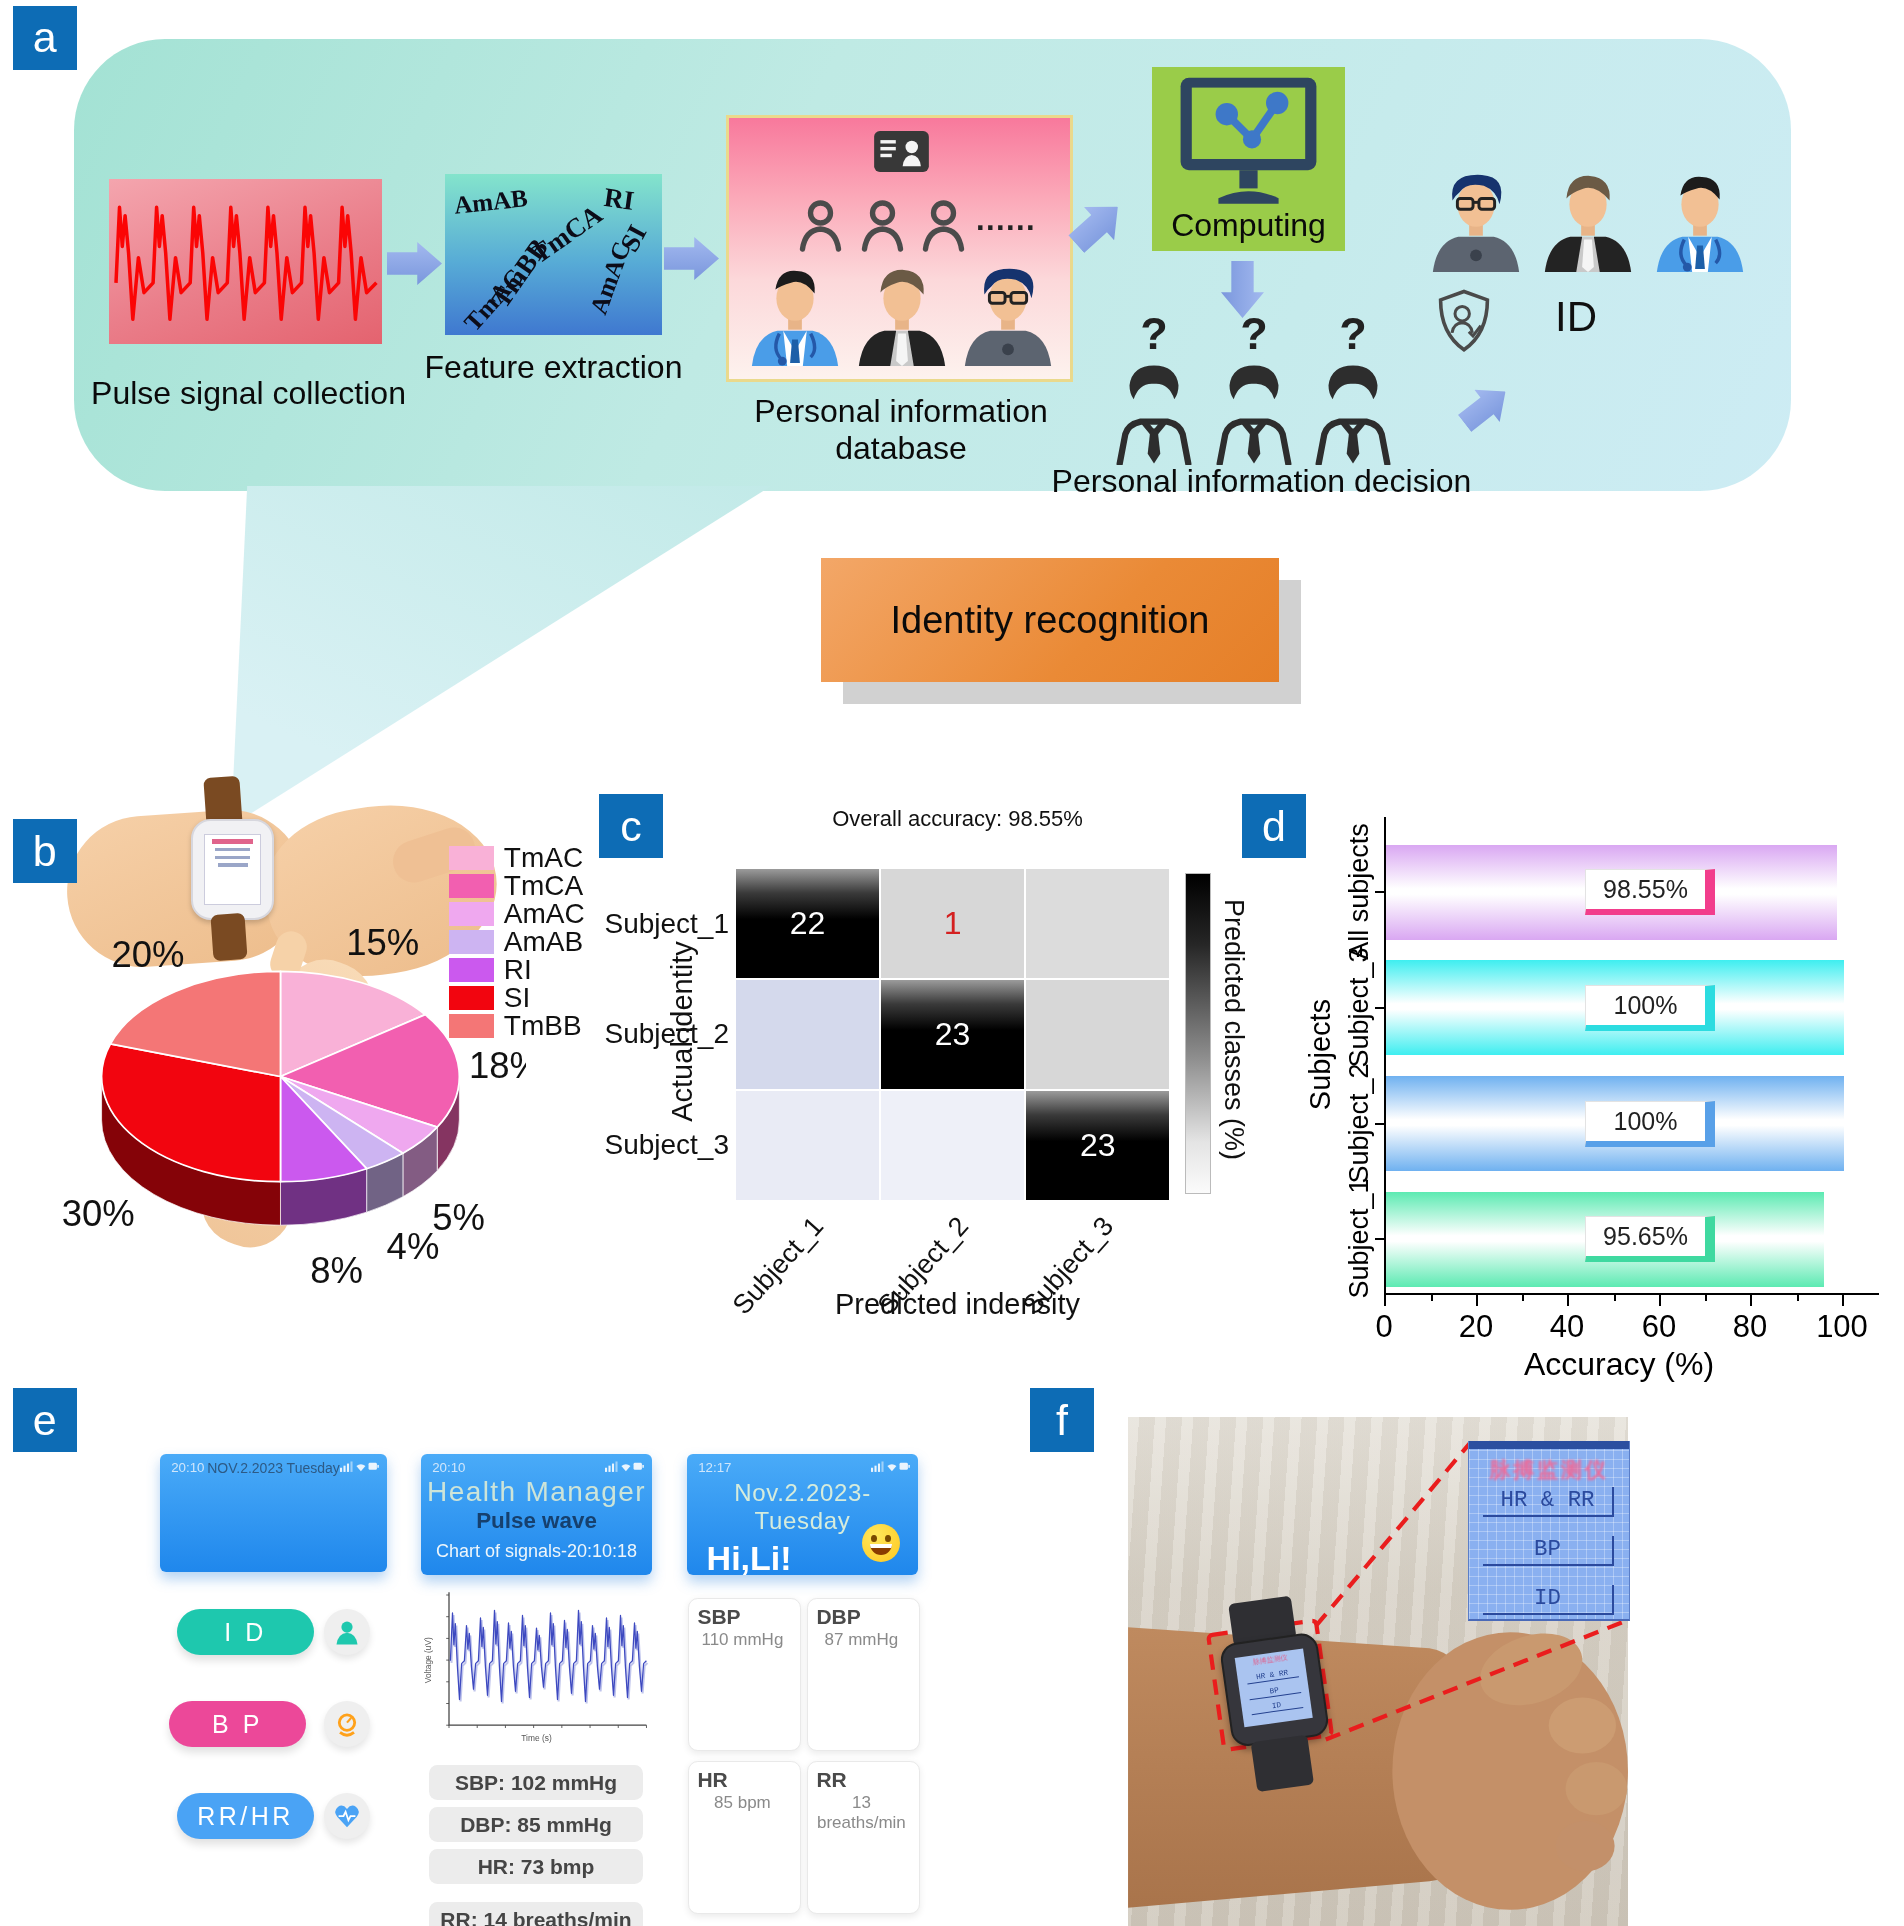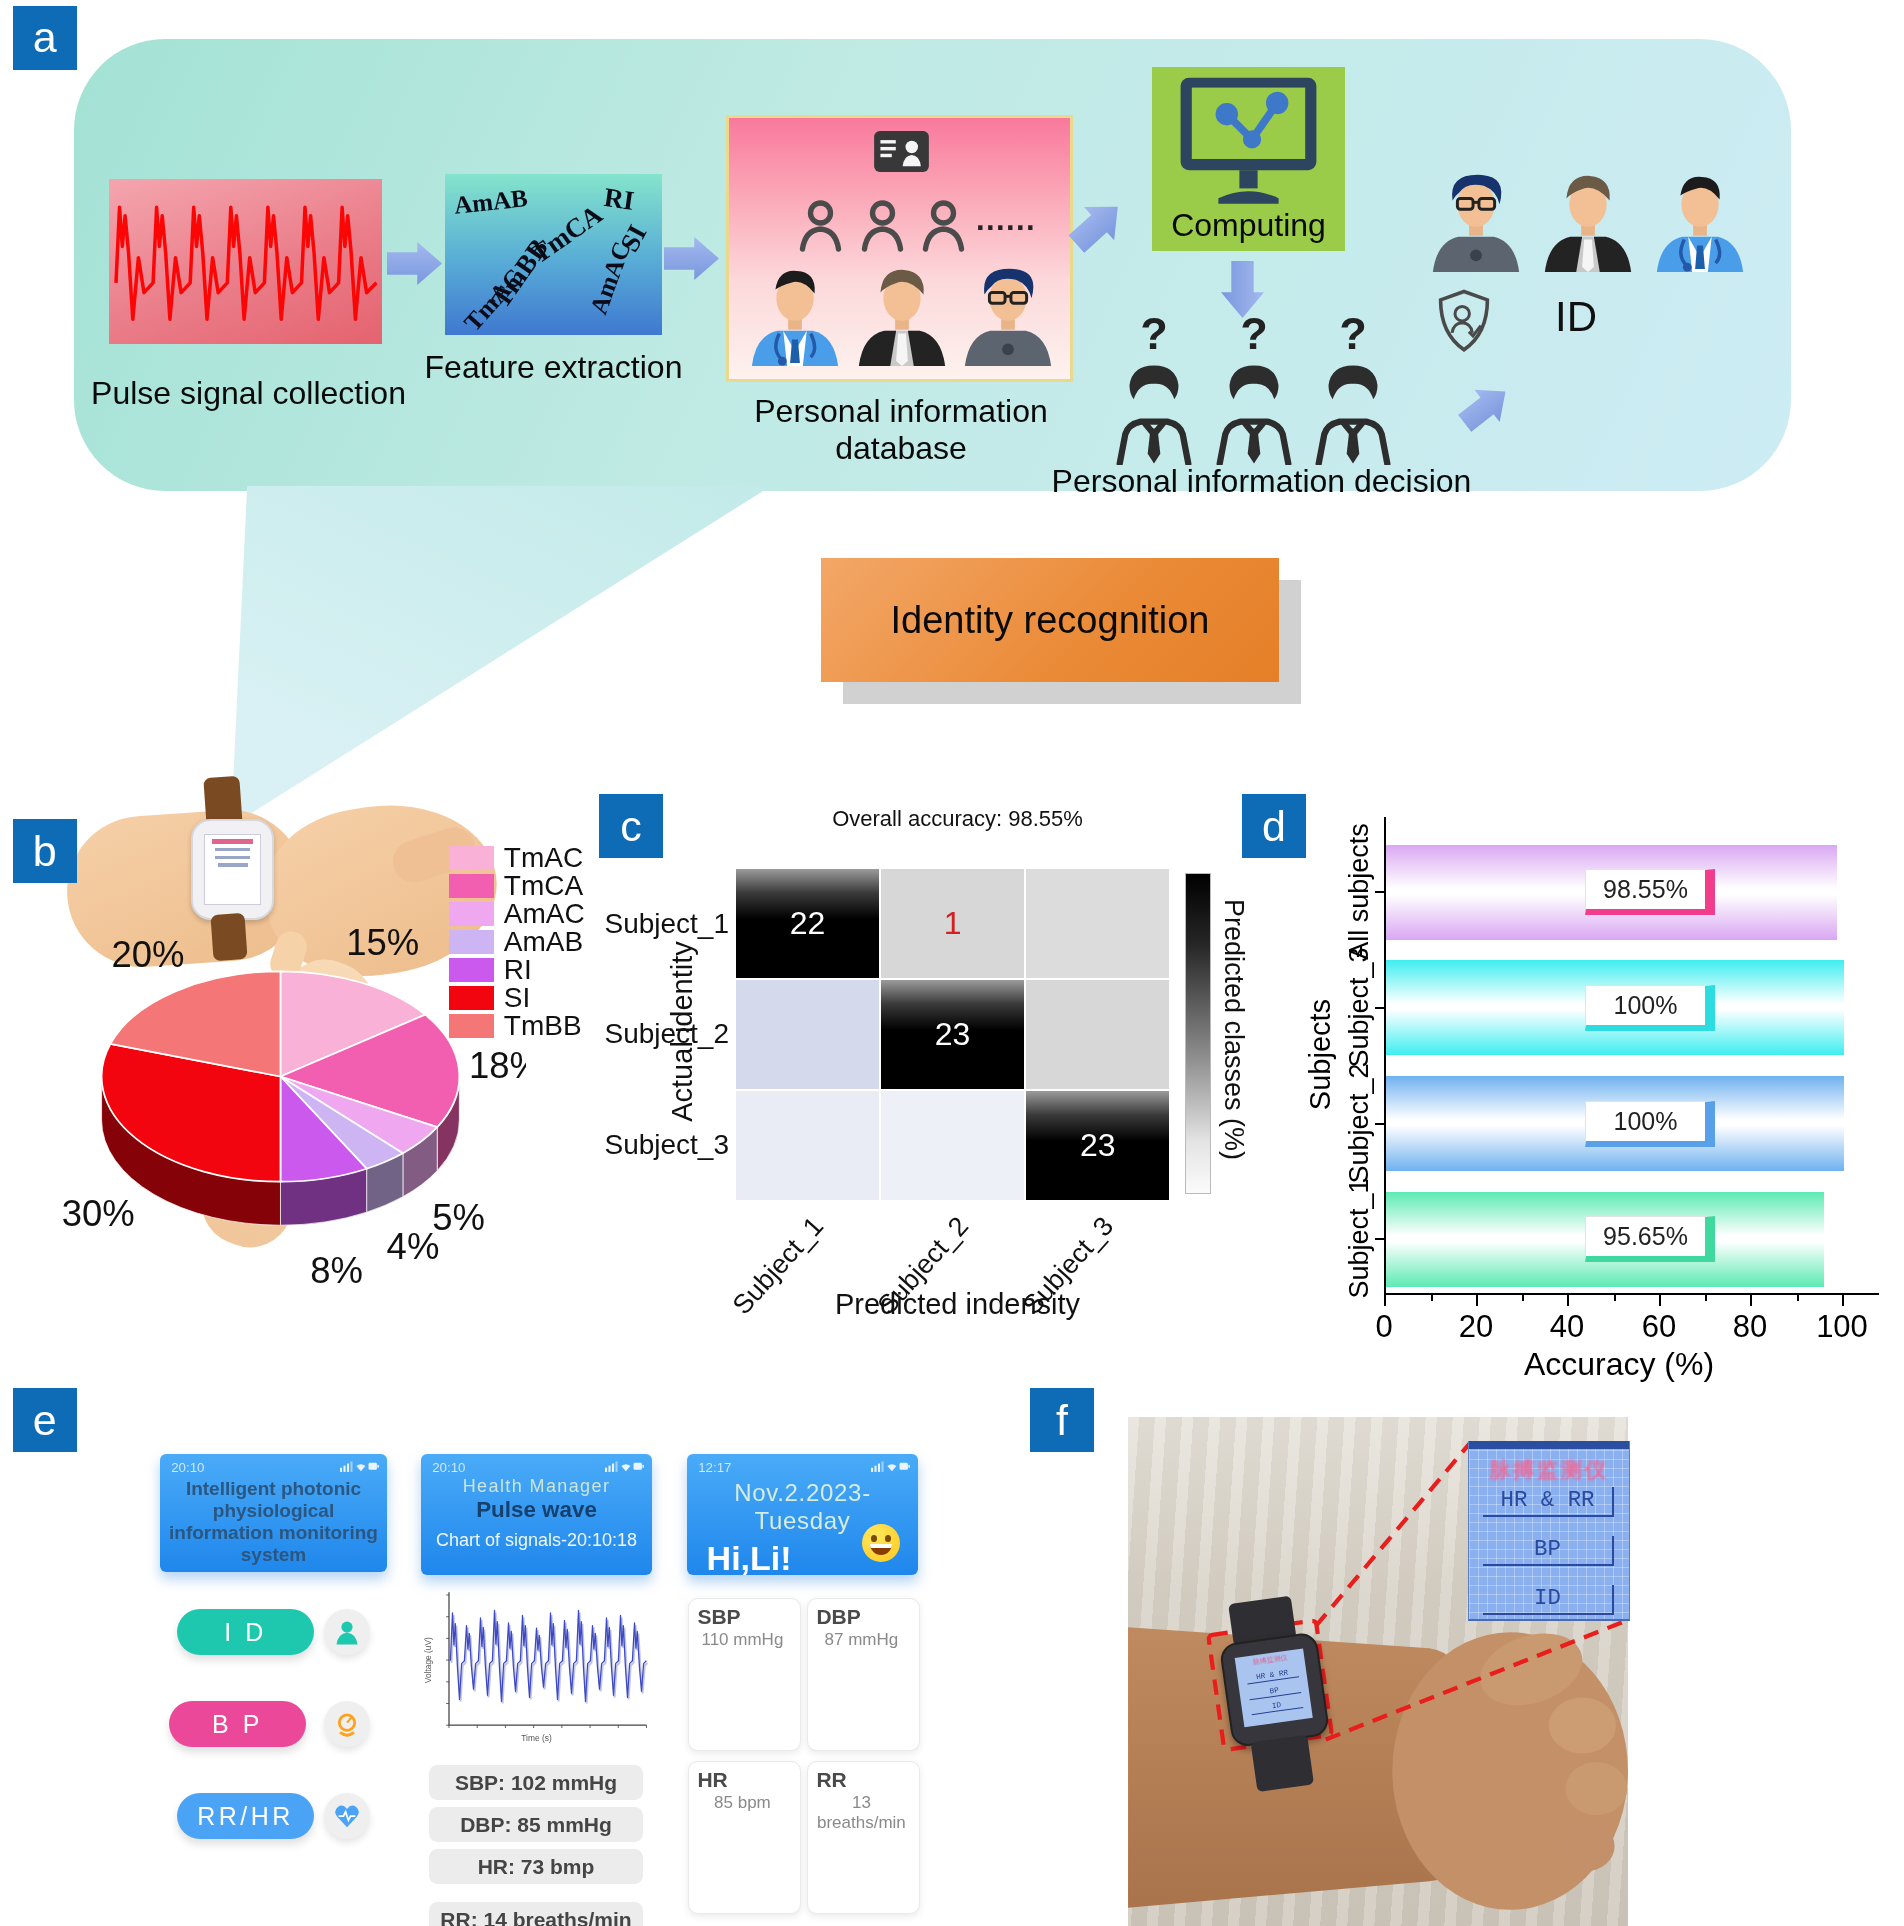--- a/index.html
+++ b/index.html
@@ -408,25 +408,20 @@
           <g fill="#eaf4fd">
             <rect x="0" y="11" width="3" height="6"></rect>
             <rect x="5" y="8" width="3" height="9"></rect>
             <rect x="10" y="5" width="3" height="12"></rect>
             <rect x="15" y="2" width="3" height="15" opacity=".55"></rect>
             <path d="M30,16 L23.5,8.5 A10.5,10.5 0 0 1 36.5,8.5 Z"></path>
             <rect x="41" y="4" width="12" height="10" rx="2"></rect>
             <rect x="53.6" y="7" width="2.2" height="4"></rect>
           </g>
         </svg></div>
-    <div style="margin-top:24px;text-align:center;font-size:19px;font-weight:bold;color:#2b5680;line-height:1.16;">
-      <div>Intelligent photonic</div>
-      <div>physiological</div>
-      <div>information monitoring system</div>
-    </div>
     <div style="margin-top:5.6px;text-align:center;font-size:14px;color:#2d5a85;">NOV.2.2023   Tuesday</div>
   </div>
   <div id="phone1-buttons">
       <div class="pill" style="left: 177px; top: 1609px; background: rgb(30, 200, 174);">I D</div>
       <div class="iconcirc" style="left: 324px; top: 1609px;">
         <svg width="28" height="28" viewBox="0 0 40 40">
           <circle cx="20" cy="13" r="8" fill="#1ec8ae"></circle>
           <path d="M5,38 Q7,22 20,21 Q33,22 35,38 Z" fill="#1ec8ae"></path>
         </svg>
       </div>
@@ -453,21 +448,21 @@
           <g fill="#eaf4fd">
             <rect x="0" y="11" width="3" height="6"></rect>
             <rect x="5" y="8" width="3" height="9"></rect>
             <rect x="10" y="5" width="3" height="12"></rect>
             <rect x="15" y="2" width="3" height="15" opacity=".55"></rect>
             <path d="M30,16 L23.5,8.5 A10.5,10.5 0 0 1 36.5,8.5 Z"></path>
             <rect x="41" y="4" width="12" height="10" rx="2"></rect>
             <rect x="53.6" y="7" width="2.2" height="4"></rect>
           </g>
         </svg></div>
-    <div style="margin-top:22.4px;text-align:center;font-size:18px;color:#cde4d8;letter-spacing:1.4px;">Health   Manager</div>
+    <div style="margin-top:22.4px;text-align:center;font-size:28px;color:#cde4d8;letter-spacing:1.4px;">Health   Manager</div>
     <div style="text-align:center;font-size:22.4px;font-weight:bold;color:#16406e;">Pulse  wave</div>
     <div style="margin-top:7px;text-align:center;font-size:18px;color:#eef6fb;">Chart of signals-20:10:18</div>
   </div>
   <svg id="wave-svg" class="abs" style="left:421px;top:1585px;" width="231" height="174" viewBox="0 0 330 248">
       <path d="M40,10 L40,200 L322,200" fill="none" stroke="#444" stroke-width="1.8"></path>
       <line x1="36" y1="14" x2="40" y2="14" stroke="#444" stroke-width="1.2"></line>
       <line x1="36" y1="45" x2="40" y2="45" stroke="#444" stroke-width="1.2"></line>
       <line x1="36" y1="76" x2="40" y2="76" stroke="#444" stroke-width="1.2"></line>
       <line x1="36" y1="107" x2="40" y2="107" stroke="#444" stroke-width="1.2"></line>
       <line x1="36" y1="138" x2="40" y2="138" stroke="#444" stroke-width="1.2"></line>

